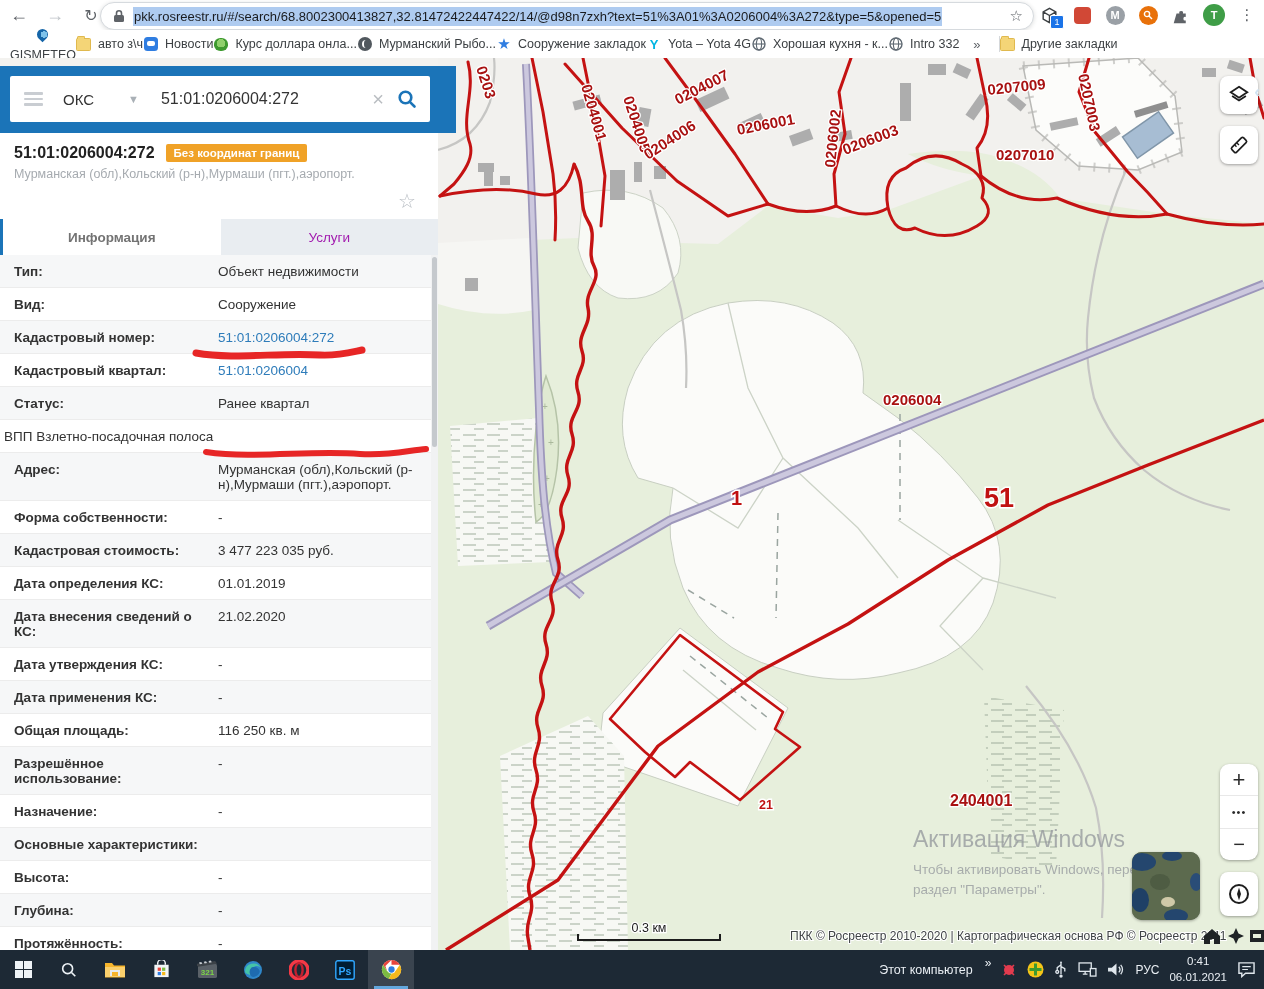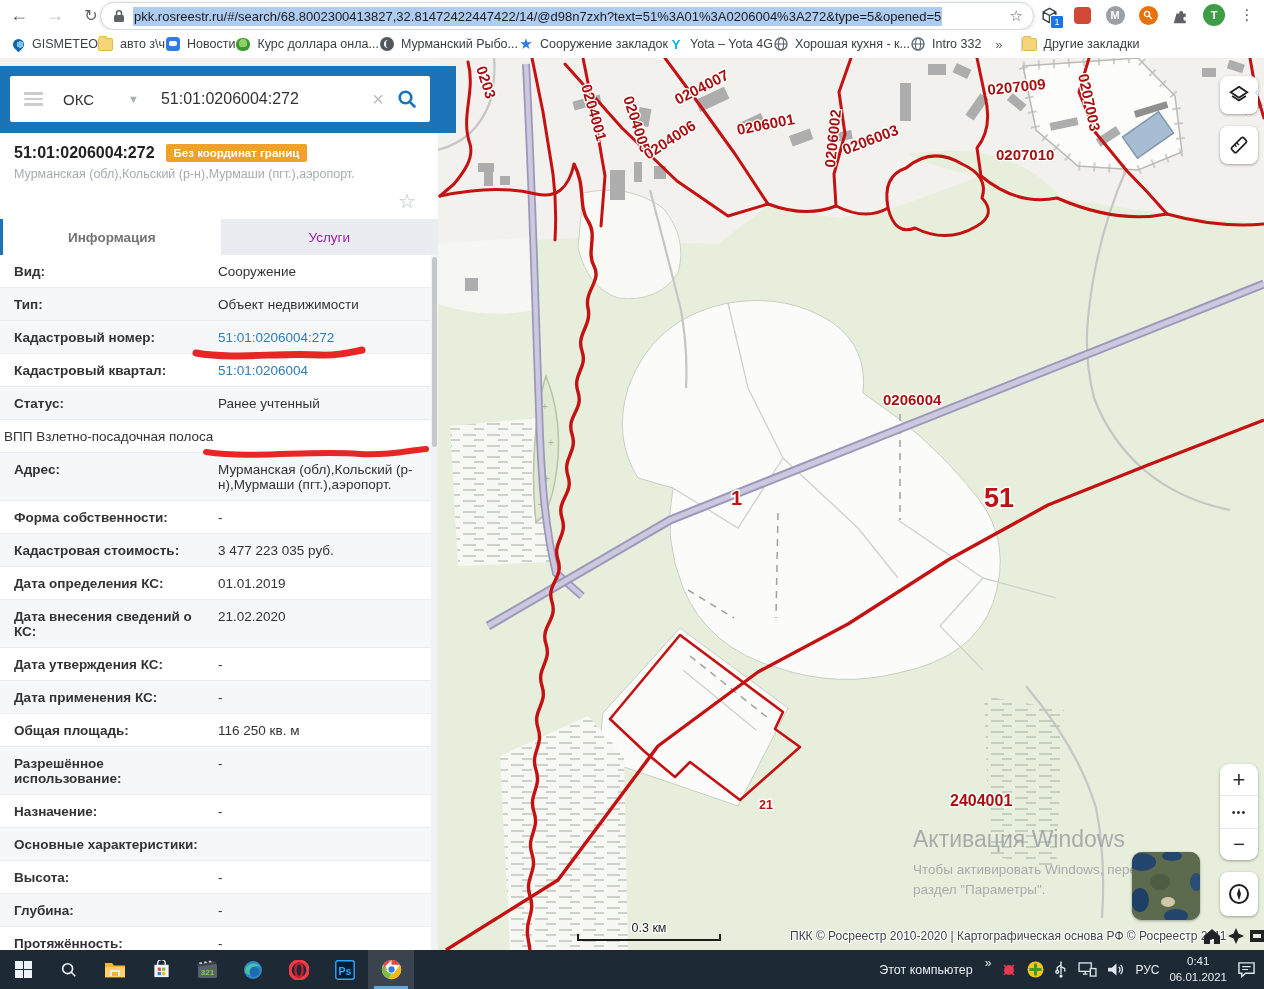--- a/index.html
+++ b/index.html
@@ -20,21 +20,21 @@
   .badge1{position:absolute;right:-4px;bottom:-3px;background:#1a73e8;color:#fff;font-size:9px;line-height:1;
     padding:1.5px 3.5px;border-radius:2px;border:1px solid #fff;}
   .ext-red{width:17px;height:17px;border-radius:4px;background:#d14836;}
   .circ{width:19px;height:19px;border-radius:50%;display:flex;align-items:center;justify-content:center;
     color:#fff;font-size:11px;font-weight:bold;}
   .menu-dots{color:#5f6368;font-size:15px;letter-spacing:0;}
 
   .bookmarks{position:absolute;left:0;top:30px;width:1264px;height:28px;background:#fff;border-bottom:1px solid #e4e6e8;
     display:flex;align-items:center;font-size:12.5px;color:#3c4043;}
   .bm{display:flex;align-items:center;gap:6px;white-space:nowrap;}
-  .bm:first-child{margin-left:10px;}
+  .bm:first-child{margin-left:10px;flex-direction:column;}
   .fav{width:16px;height:16px;display:inline-flex;align-items:center;justify-content:center;flex:0 0 auto;}
   .fav-drop i{display:block;width:11px;height:11px;background:radial-gradient(circle at 60% 60%,#7ec2ea 0 35%,#1565a8 36%);
     border-radius:50% 50% 50% 0;transform:rotate(-45deg);}
   .fav-folder i{display:block;width:13px;height:11px;background:#f4d577;border:1px solid #e0b94e;border-radius:1.5px;position:relative;}
   .fav-folder i:before{content:"";position:absolute;left:0;top:-3px;width:6px;height:2.5px;background:#f4d577;border:1px solid #e0b94e;border-bottom:none;border-radius:1.5px 1.5px 0 0;}
   .fav-chat i{display:block;width:14px;height:14px;background:#2f7de1;border-radius:3.5px;position:relative;}
   .fav-chat i:before{content:"";position:absolute;left:3px;top:4px;width:8px;height:5px;background:#fff;border-radius:2px;}
   .fav-green i{display:block;width:14px;height:13px;background:radial-gradient(circle at 50% 40%,#8fd06b 0 40%,#3e9a2f 41%);border-radius:45%;}
   .fav-dark i{display:block;width:14px;height:14px;border-radius:50%;background:#51585e;position:relative;}
   .fav-dark i:before{content:"";position:absolute;left:4px;top:3px;width:6px;height:8px;border-left:2px solid #fff;border-radius:50%;}
@@ -444,39 +444,39 @@
       <div class="rc-sub">Мурманская (обл),Кольский (р-н),Мурмаши (пгт.),аэропорт.</div>
       <div class="rc-star">☆</div>
     </div>
 
     <div class="panel">
       <div class="tabs">
         <div class="tab tab-active">Информация</div>
         <div class="tab tab-idle">Услуги</div>
       </div>
       <div class="rows" id="info-rows">
+          <div class="irow alt">
+            <div class="ilabel">Тип:</div>
+            <div class="ivalue">Объект недвижимости</div>
+          </div>
           <div class="irow">
             <div class="ilabel">Вид:</div>
             <div class="ivalue">Сооружение</div>
           </div>
           <div class="irow alt">
-            <div class="ilabel">Тип:</div>
-            <div class="ivalue">Объект недвижимости</div>
-          </div>
-          <div class="irow alt">
             <div class="ilabel">Кадастровый номер:</div>
             <div class="ivalue link">51:01:0206004:272</div>
           </div>
           <div class="irow">
             <div class="ilabel">Кадастровый квартал:</div>
             <div class="ivalue link">51:01:0206004</div>
           </div>
           <div class="irow alt">
             <div class="ilabel">Статус:</div>
-            <div class="ivalue">Ранее учтенный</div>
+            <div class="ivalue">Ранее квартал</div>
           </div>
           <div class="irow">
             <div class="ivalue">ВПП Взлетно-посадочная полоса</div>
           </div>
           <div class="irow alt">
             <div class="ilabel">Адрес:</div>
             <div class="ivalue">Мурманская (обл),Кольский (р-н),Мурмаши (пгт.),аэропорт.</div>
           </div>
           <div class="irow">
             <div class="ilabel">Форма собственности:</div>

